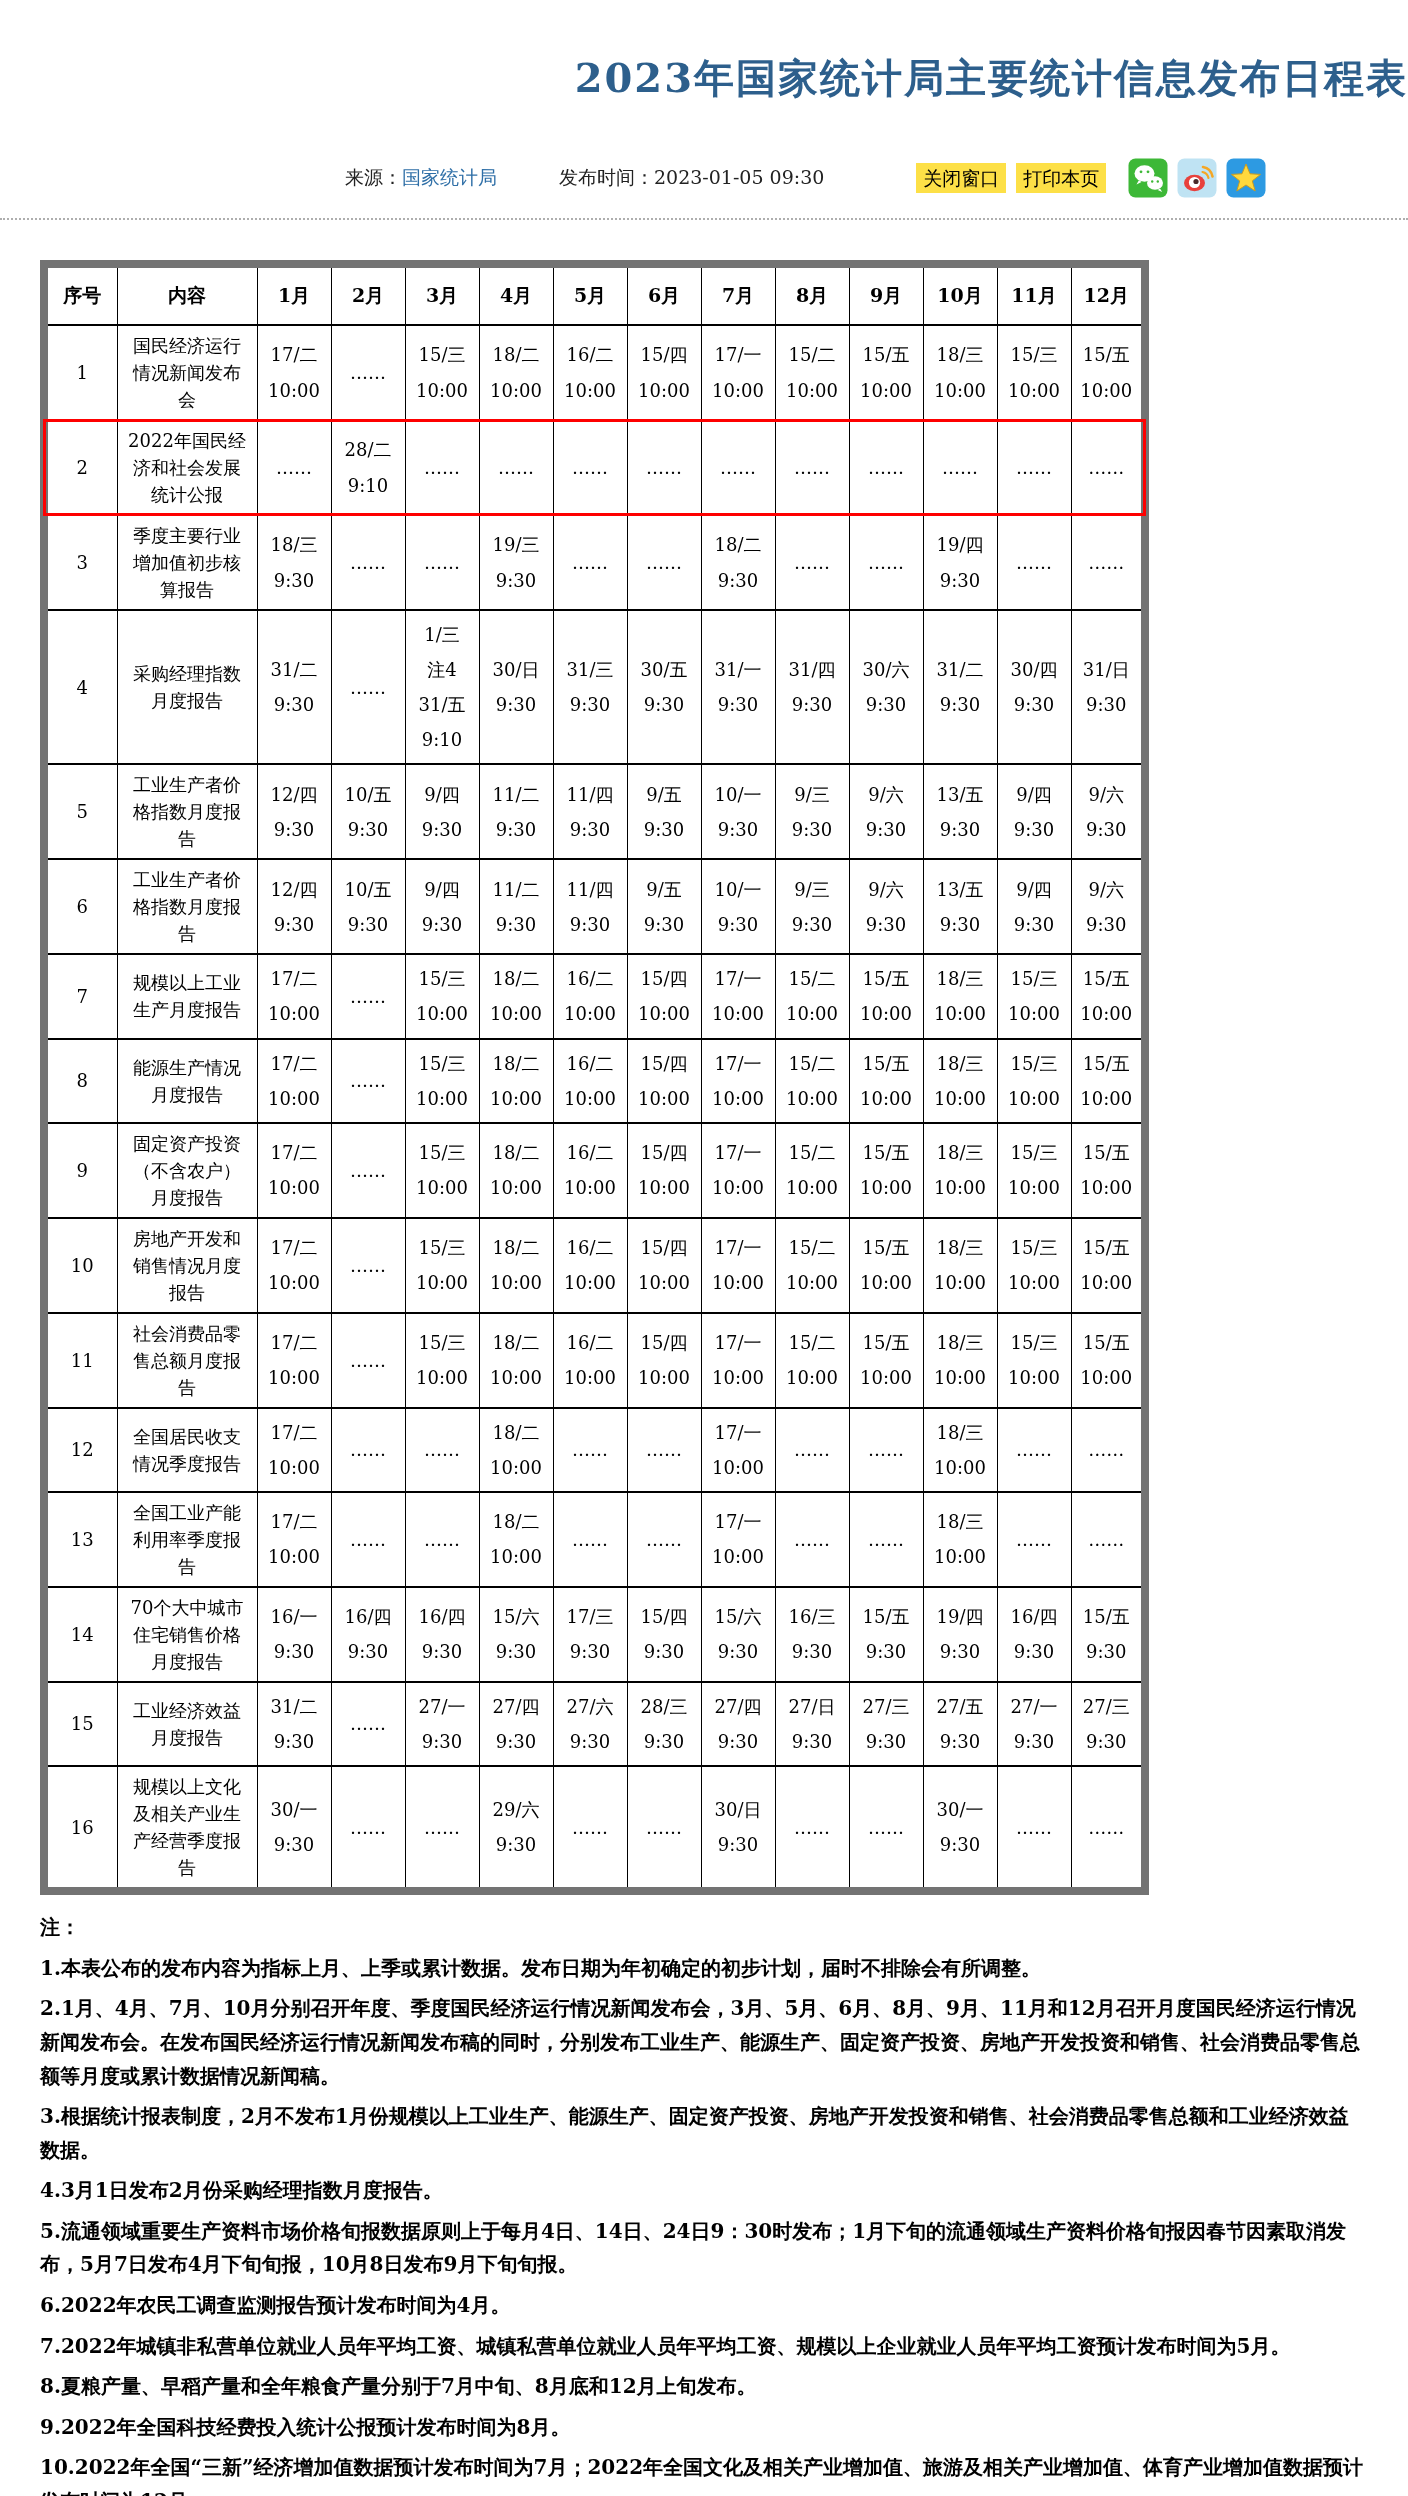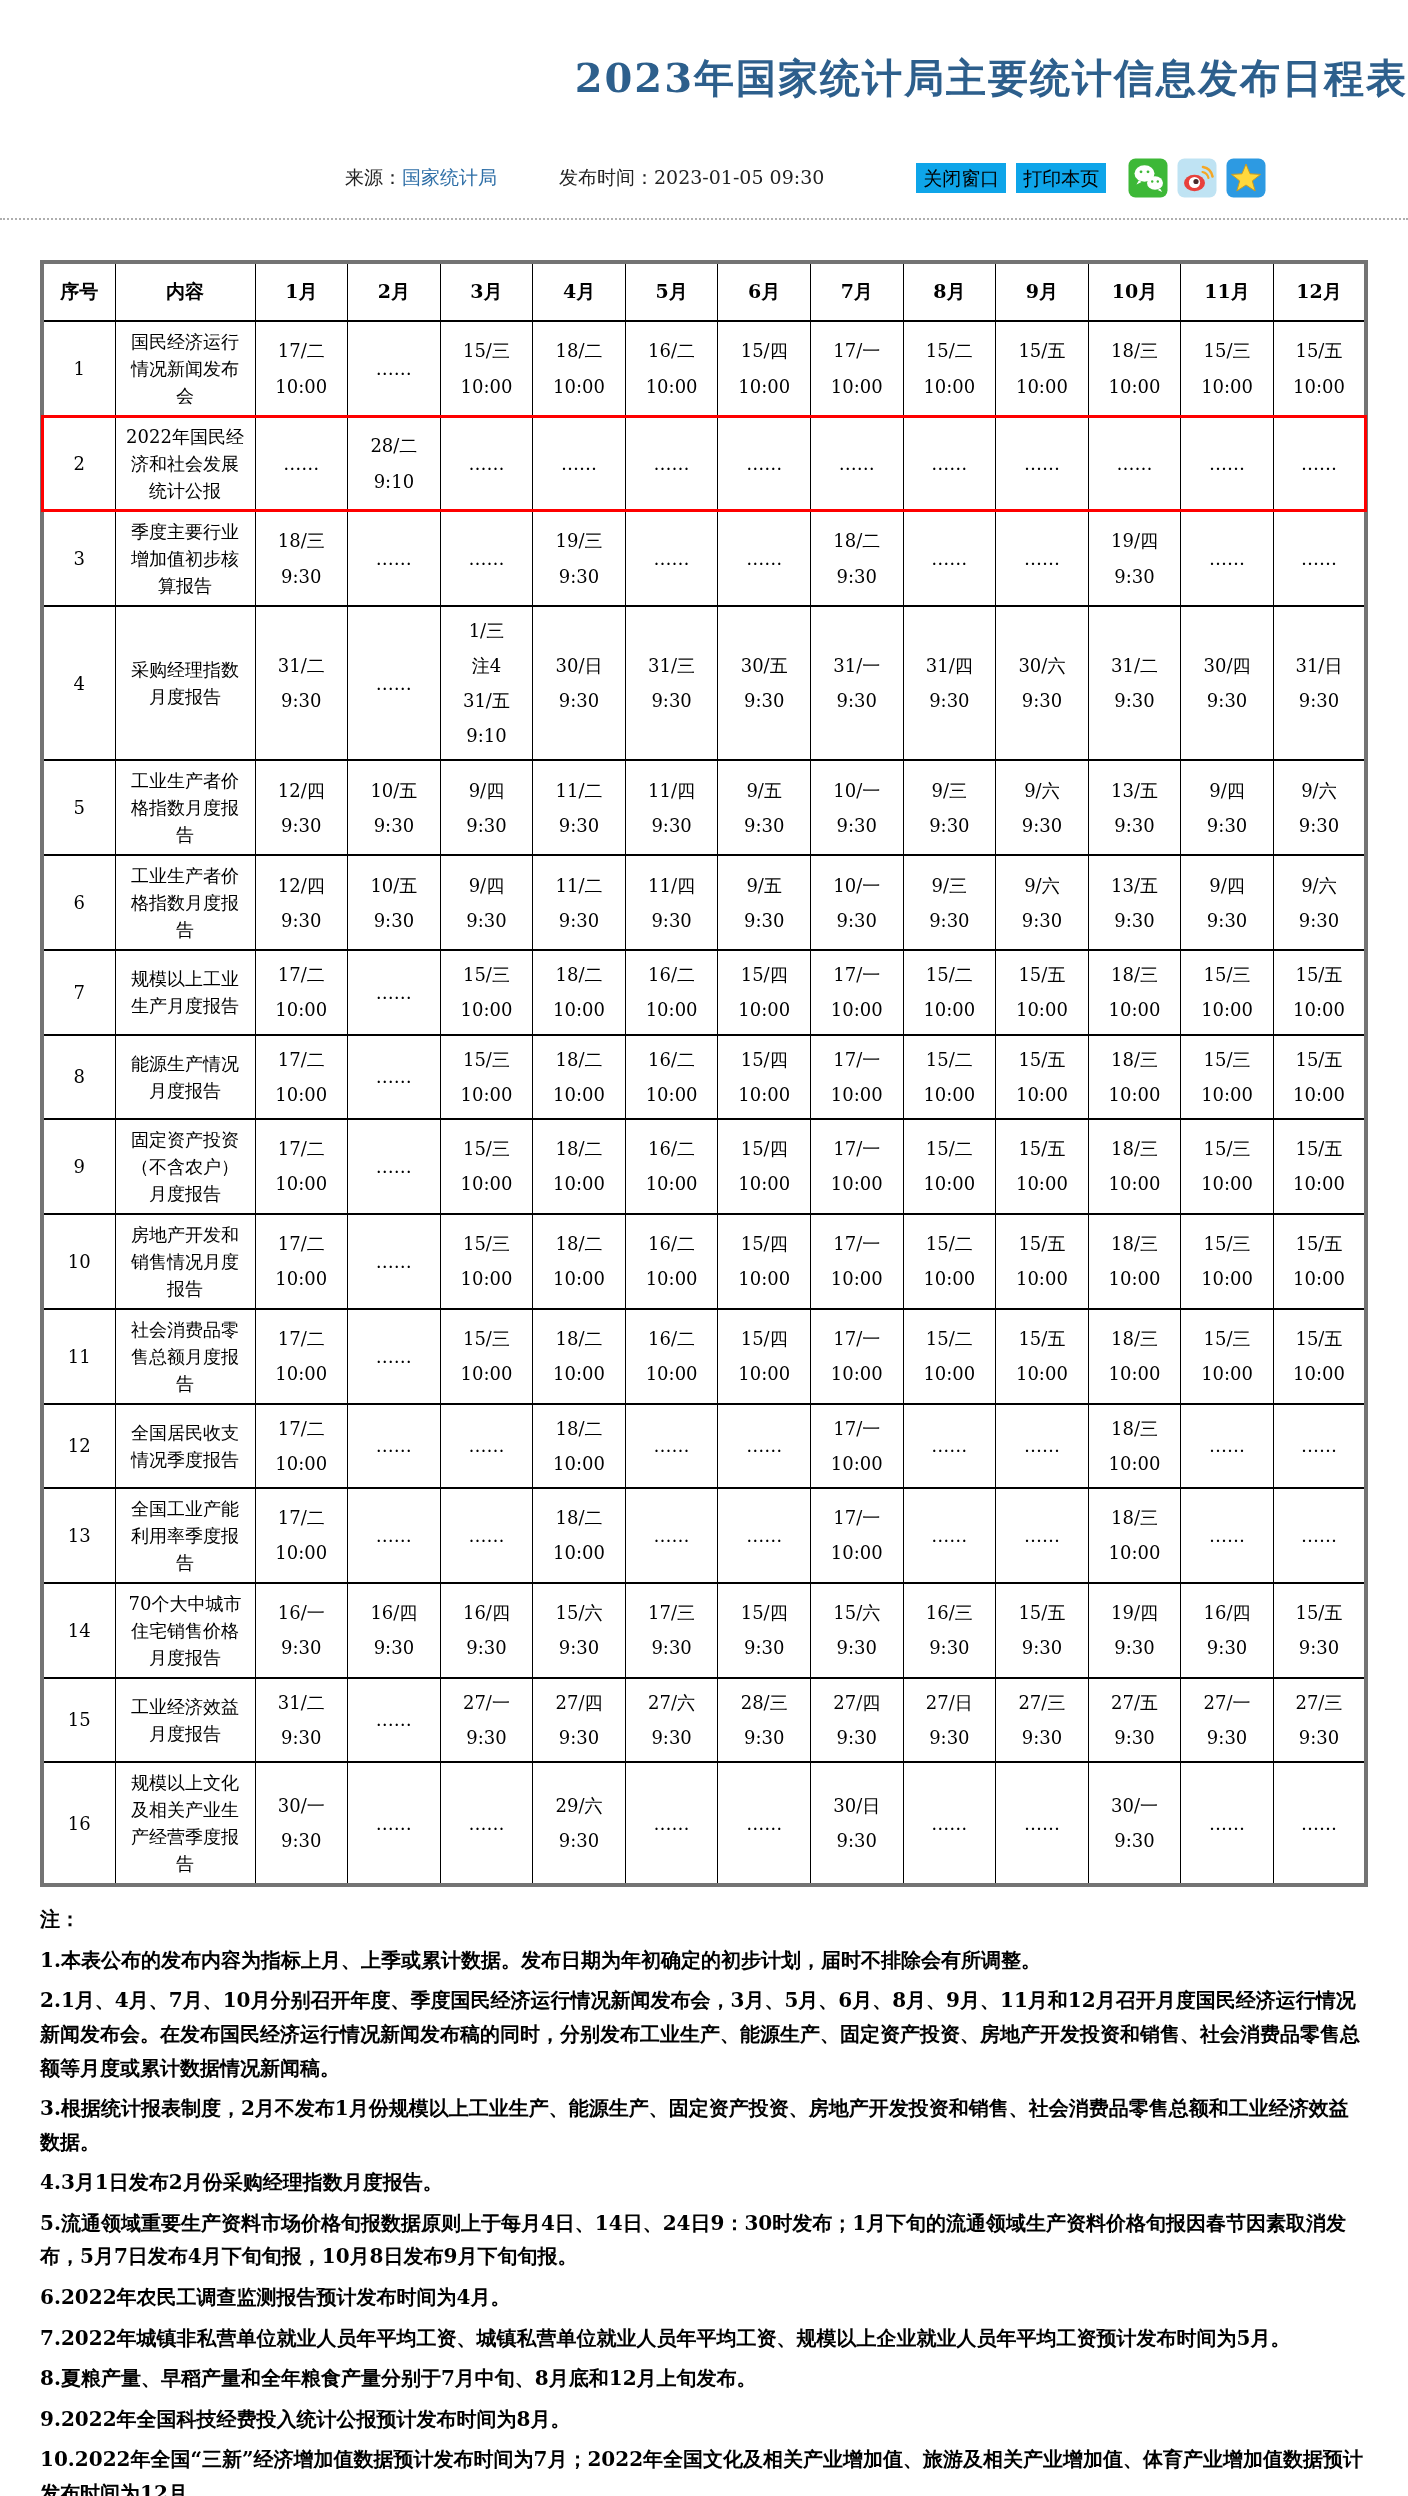--- a/index.html
+++ b/index.html
@@ -7,29 +7,29 @@
   .page { width:1408px; min-height:2496px; margin:0 auto; box-sizing:border-box; background:#fff; padding-bottom:18px; }
 
   .page-title { text-align:right; color:#2d5f8c; font-size:40px; font-weight:bold;
                 margin:52px 0 0 0; letter-spacing:2px; line-height:1.3; }
 
   .meta-row { display:flex; align-items:center; margin:54px 0 0 0; padding-left:345px; font-size:19px; }
   .meta-source .label, .meta-time .label { color:#222;margin-top:17px; }
   .meta-source a { color:#2f6fa7; text-decoration:none; cursor:pointer; }
   .meta-time { margin-left:62px; color:#222; }
   .meta-actions { margin-left:92px; display:flex; align-items:center; gap:10px; }
-  .meta-btn { background:#0ea5e9; border:0; font-family:inherit; font-size:19px; color:#000;
+  .meta-btn { background:#fde047; border:0; font-family:inherit; font-size:19px; color:#000;
               padding:4px 7px; cursor:pointer; line-height:1.2; }
   .share-icons { display:flex; align-items:center; gap:9px; margin-left:12px; }
   .share-icons .sicon { width:40px; height:40px; display:inline-block; cursor:pointer; }
 
   .separator { border-top:2px dotted #aeaeae; margin-top:20px; width:100%; height:0; }
 
-  table.schedule { border-collapse:collapse; table-layout:fixed; width:1328px; margin:40px 40px 0 40px;
-                   text-align:center; border:4px solid #737373; }
+  table.schedule { border-collapse:collapse; table-layout:fixed; width:1109px; margin:40px 40px 0 40px;
+                   text-align:center; border:8px solid #737373; }
   .schedule th { border:1px solid #000; border-top-width:2px; border-bottom-width:2px;
                  font-size:19px; font-weight:bold; padding:15px 2px; }
   .schedule td { border:1px solid #000; border-top-width:2px; border-bottom-width:2px;
                  font-size:18px; padding:6px 2px; white-space:pre-line; line-height:1.95; vertical-align:middle; }
   .schedule td.row-no { line-height:1.4; }
   .schedule td.row-content { line-height:1.5; padding:6px 8px; white-space:normal; }
   .schedule tr.highlight { outline:3px solid #fe0000; outline-offset:-2px; }
 
   .notes { margin:16px 40px 0 40px; font-weight:bold; font-size:20px; line-height:1.68; color:#000; }
   .notes .notes-heading { margin:6px 0; }

